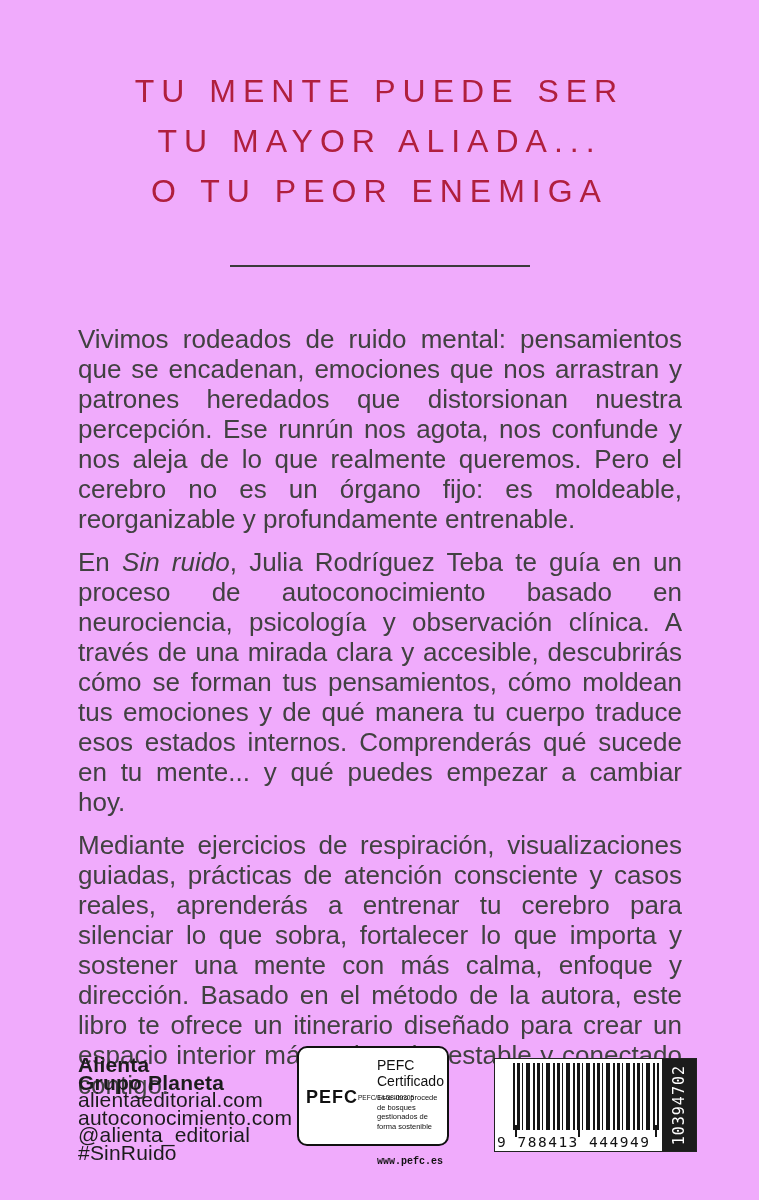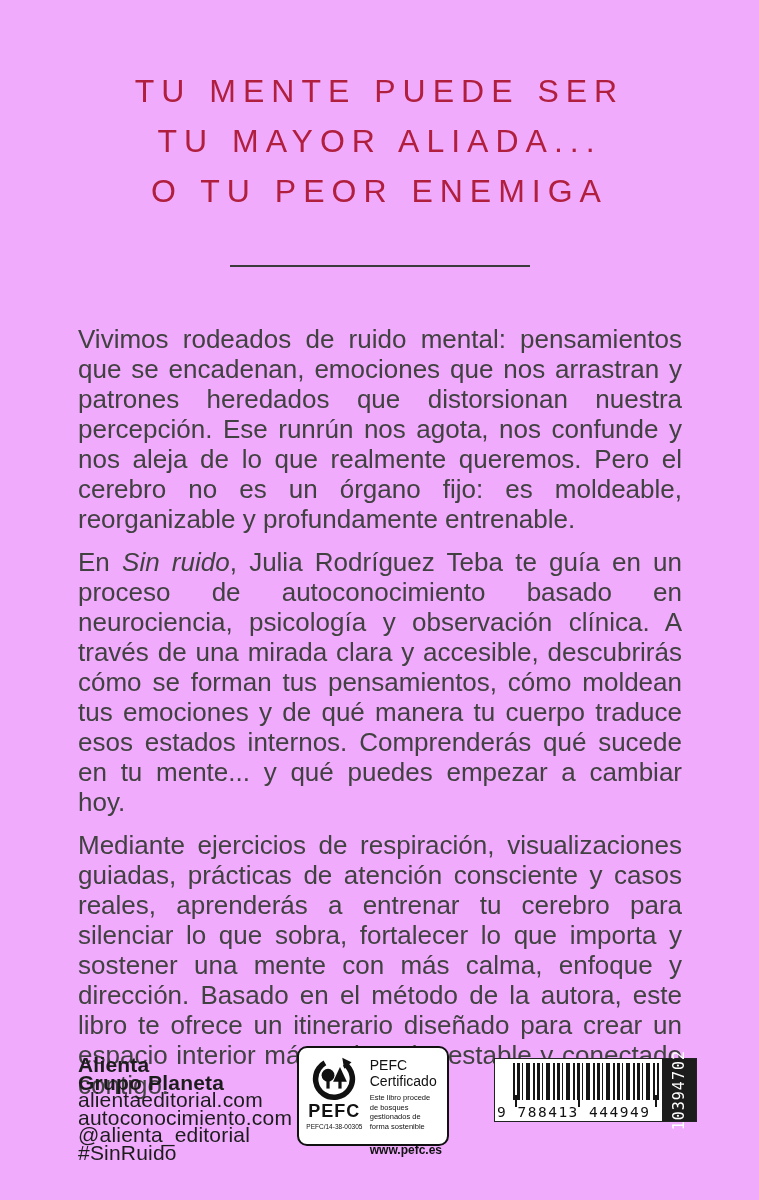--- a/index.html
+++ b/index.html
@@ -77,49 +77,48 @@
     border: 2.5px solid #111;
     border-radius: 10px;
     background: #fff;
     display: flex;
     padding: 5px 5px 5px 7px;
     color: #111;
   }
   .pefc-left {
     width: 64px;
     display: flex;
-    flex-direction: column;
     align-items: center;
   }
   .pefc-logo { width: 46px; height: 46px; margin-top: 2px; }
   .pefc-word {
     font-size: 18px;
     font-weight: bold;
     letter-spacing: 1px;
     line-height: 18px;
     margin-top: 1px;
   }
   .pefc-license { font-size: 6.5px; margin-top: 3px; white-space: nowrap; }
   .pefc-right {
     flex: 1;
     padding-left: 7px;
     padding-top: 4px;
     text-align: left;
   }
   .pefc-cert { font-size: 14px; font-weight: normal; }
   .pefc-claim { font-size: 7.5px; line-height: 9.5px; margin-top: 4px; width: 64px; }
-  .pefc-url { font-size: 12px; font-weight: bold; margin-top: 12px; }
+  .pefc-url { font-size: 10px; font-weight: bold; margin-top: 25px; font-family: Liberation Mono, monospace; }
 
   
   .barcode {
     position: absolute;
     left: 494px;
     top: 1058px;
     width: 203px;
-    height: 64px;
+    height: 94px;
     background: #fff;
     border: 1.5px solid #222;
     display: flex;
   }
   .barcode-main { position: relative; flex: 1; }
   .barcode-bars {
     position: absolute;
     left: 18px; right: 3px; top: 4px; bottom: 21px;
     background-image: repeating-linear-gradient(90deg,
       #151515 0px, #151515 2px, #fff 2px, #fff 4px,

